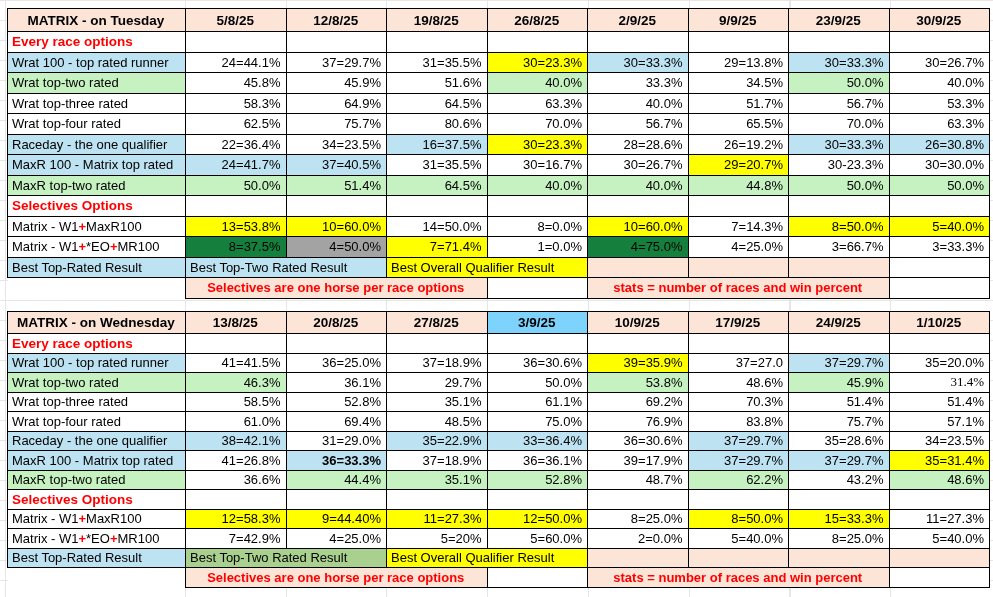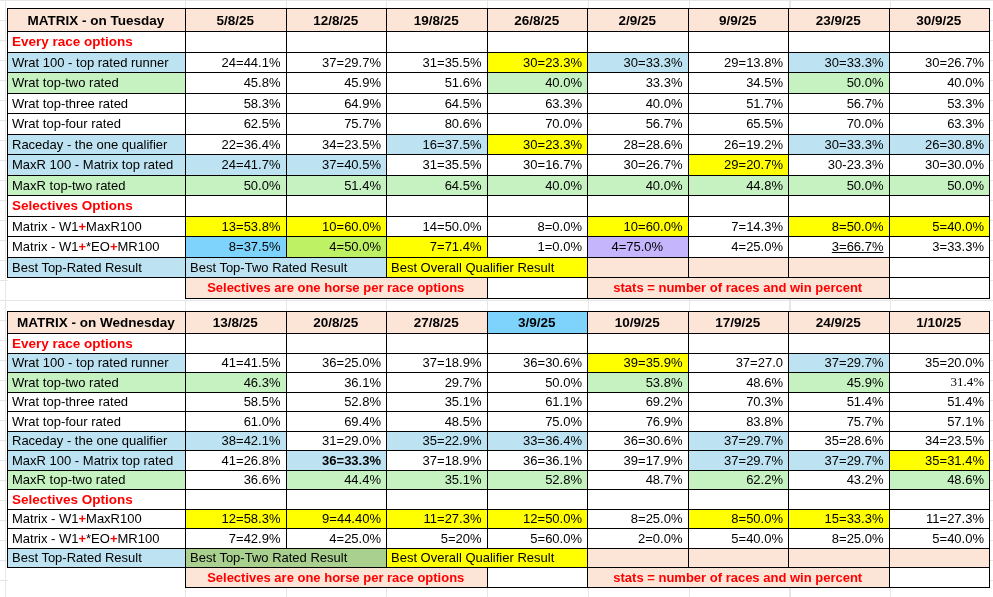--- a/index.html
+++ b/index.html
@@ -163,27 +163,27 @@
         <td class="num" style="background: rgb(255, 255, 0);">10=60.0%</td>
         <td class="num" style="background: rgb(255, 255, 255);">14=50.0%</td>
         <td class="num" style="background: rgb(255, 255, 255);">8=0.0%</td>
         <td class="num" style="background: rgb(255, 255, 0);">10=60.0%</td>
         <td class="num" style="background: rgb(255, 255, 255);">7=14.3%</td>
         <td class="num" style="background: rgb(255, 255, 0);">8=50.0%</td>
         <td class="num" style="background: rgb(255, 255, 0);">5=40.0%</td>
       </tr>
       <tr style="height: 20.5px;">
         <td class="lab" style="background: rgb(255, 255, 255);"><span>Matrix - W1</span><span class="plus">+</span><span>*EO</span><span class="plus">+</span><span>MR100</span></td>
-        <td class="num" style="background: #7dd3fc;">8=37.5%</td>
-        <td class="num" style="background: #bef264;">4=50.0%</td>
+        <td class="num" style="background: #15803d;">8=37.5%</td>
+        <td class="num" style="background: #a3a3a3;">4=50.0%</td>
         <td class="num" style="background: rgb(255, 255, 0);">7=71.4%</td>
         <td class="num" style="background: rgb(255, 255, 255);">1=0.0%</td>
-        <td class="num" style="background: #c4b5fd; text-align: center;">4=75.0%</td>
+        <td class="num" style="background: #15803d;">4=75.0%</td>
         <td class="num" style="background: rgb(255, 255, 255);">4=25.0%</td>
-        <td class="num" style="background: rgb(255, 255, 255); text-decoration: underline;">3=66.7%</td>
+        <td class="num" style="background: rgb(255, 255, 255);">3=66.7%</td>
         <td class="num" style="background: rgb(255, 255, 255);">3=33.3%</td>
       </tr>
       <tr style="height: 20.5px;">
         <td class="lab" style="background: rgb(189, 226, 241);">Best Top-Rated Result</td>
         <td class="lab" colspan="2" style="background: rgb(189, 226, 241);">Best Top-Two Rated Result</td>
         <td class="lab" colspan="2" style="background: rgb(255, 255, 0);">Best Overall Qualifier Result</td>
         <td style="background: rgb(252, 228, 214);"></td>
         <td style="background: rgb(252, 228, 214);"></td>
         <td style="background: rgb(252, 228, 214);"></td>
         <td style="background: rgb(255, 255, 255);"></td>

